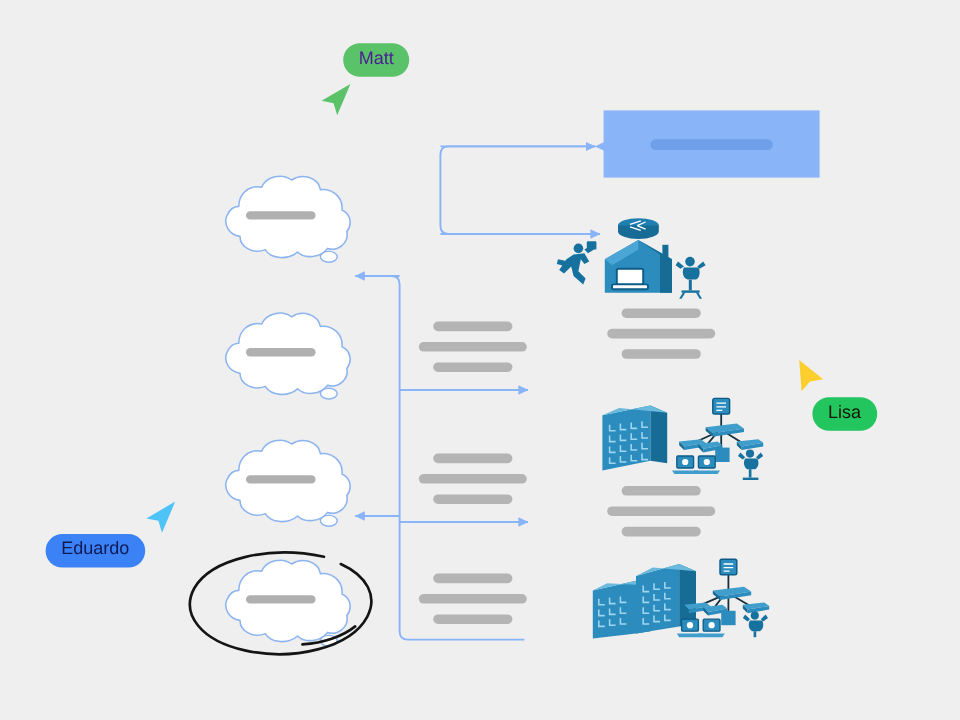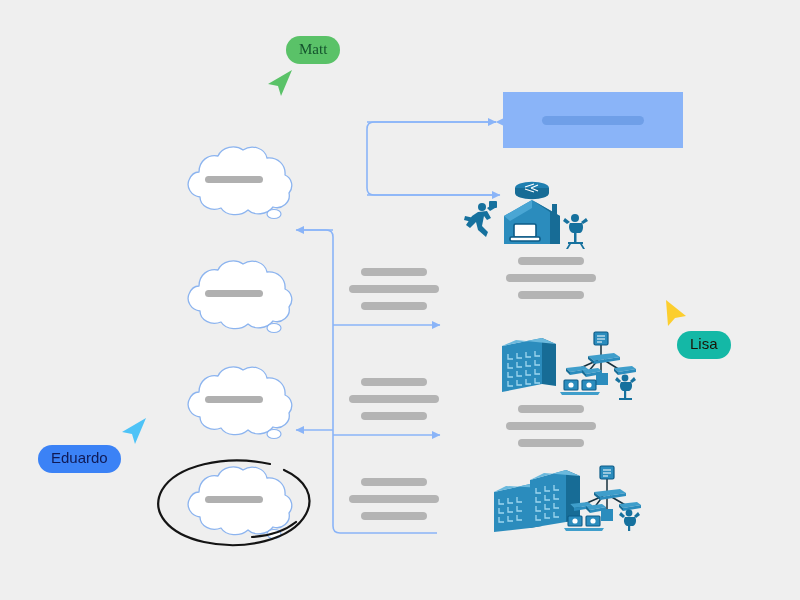--- a/index.html
+++ b/index.html
@@ -31,27 +31,26 @@
     position: absolute;
     border-radius: 999px;
     padding: 5px 13px 6px 13px;
     font-size: 15px;
     line-height: 1.1;
     white-space: nowrap;
     font-family: "Liberation Sans", sans-serif;
   }
   .pill-matt {
     background: #5ac268;
-    color: #14532d;
+    color: #4c1d95;
     left: 286px;
     top: 36px;
-    font-family: Liberation Serif, serif;
   }
   .pill-lisa {
-    background: #14b8a6;
+    background: #22c55e;
     color: #1b1405;
     left: 677px;
     top: 331px;
   }
   .pill-eduardo {
     background: #3b82f6;
     color: #101a55;
     left: 38px;
     top: 445px;
   }

